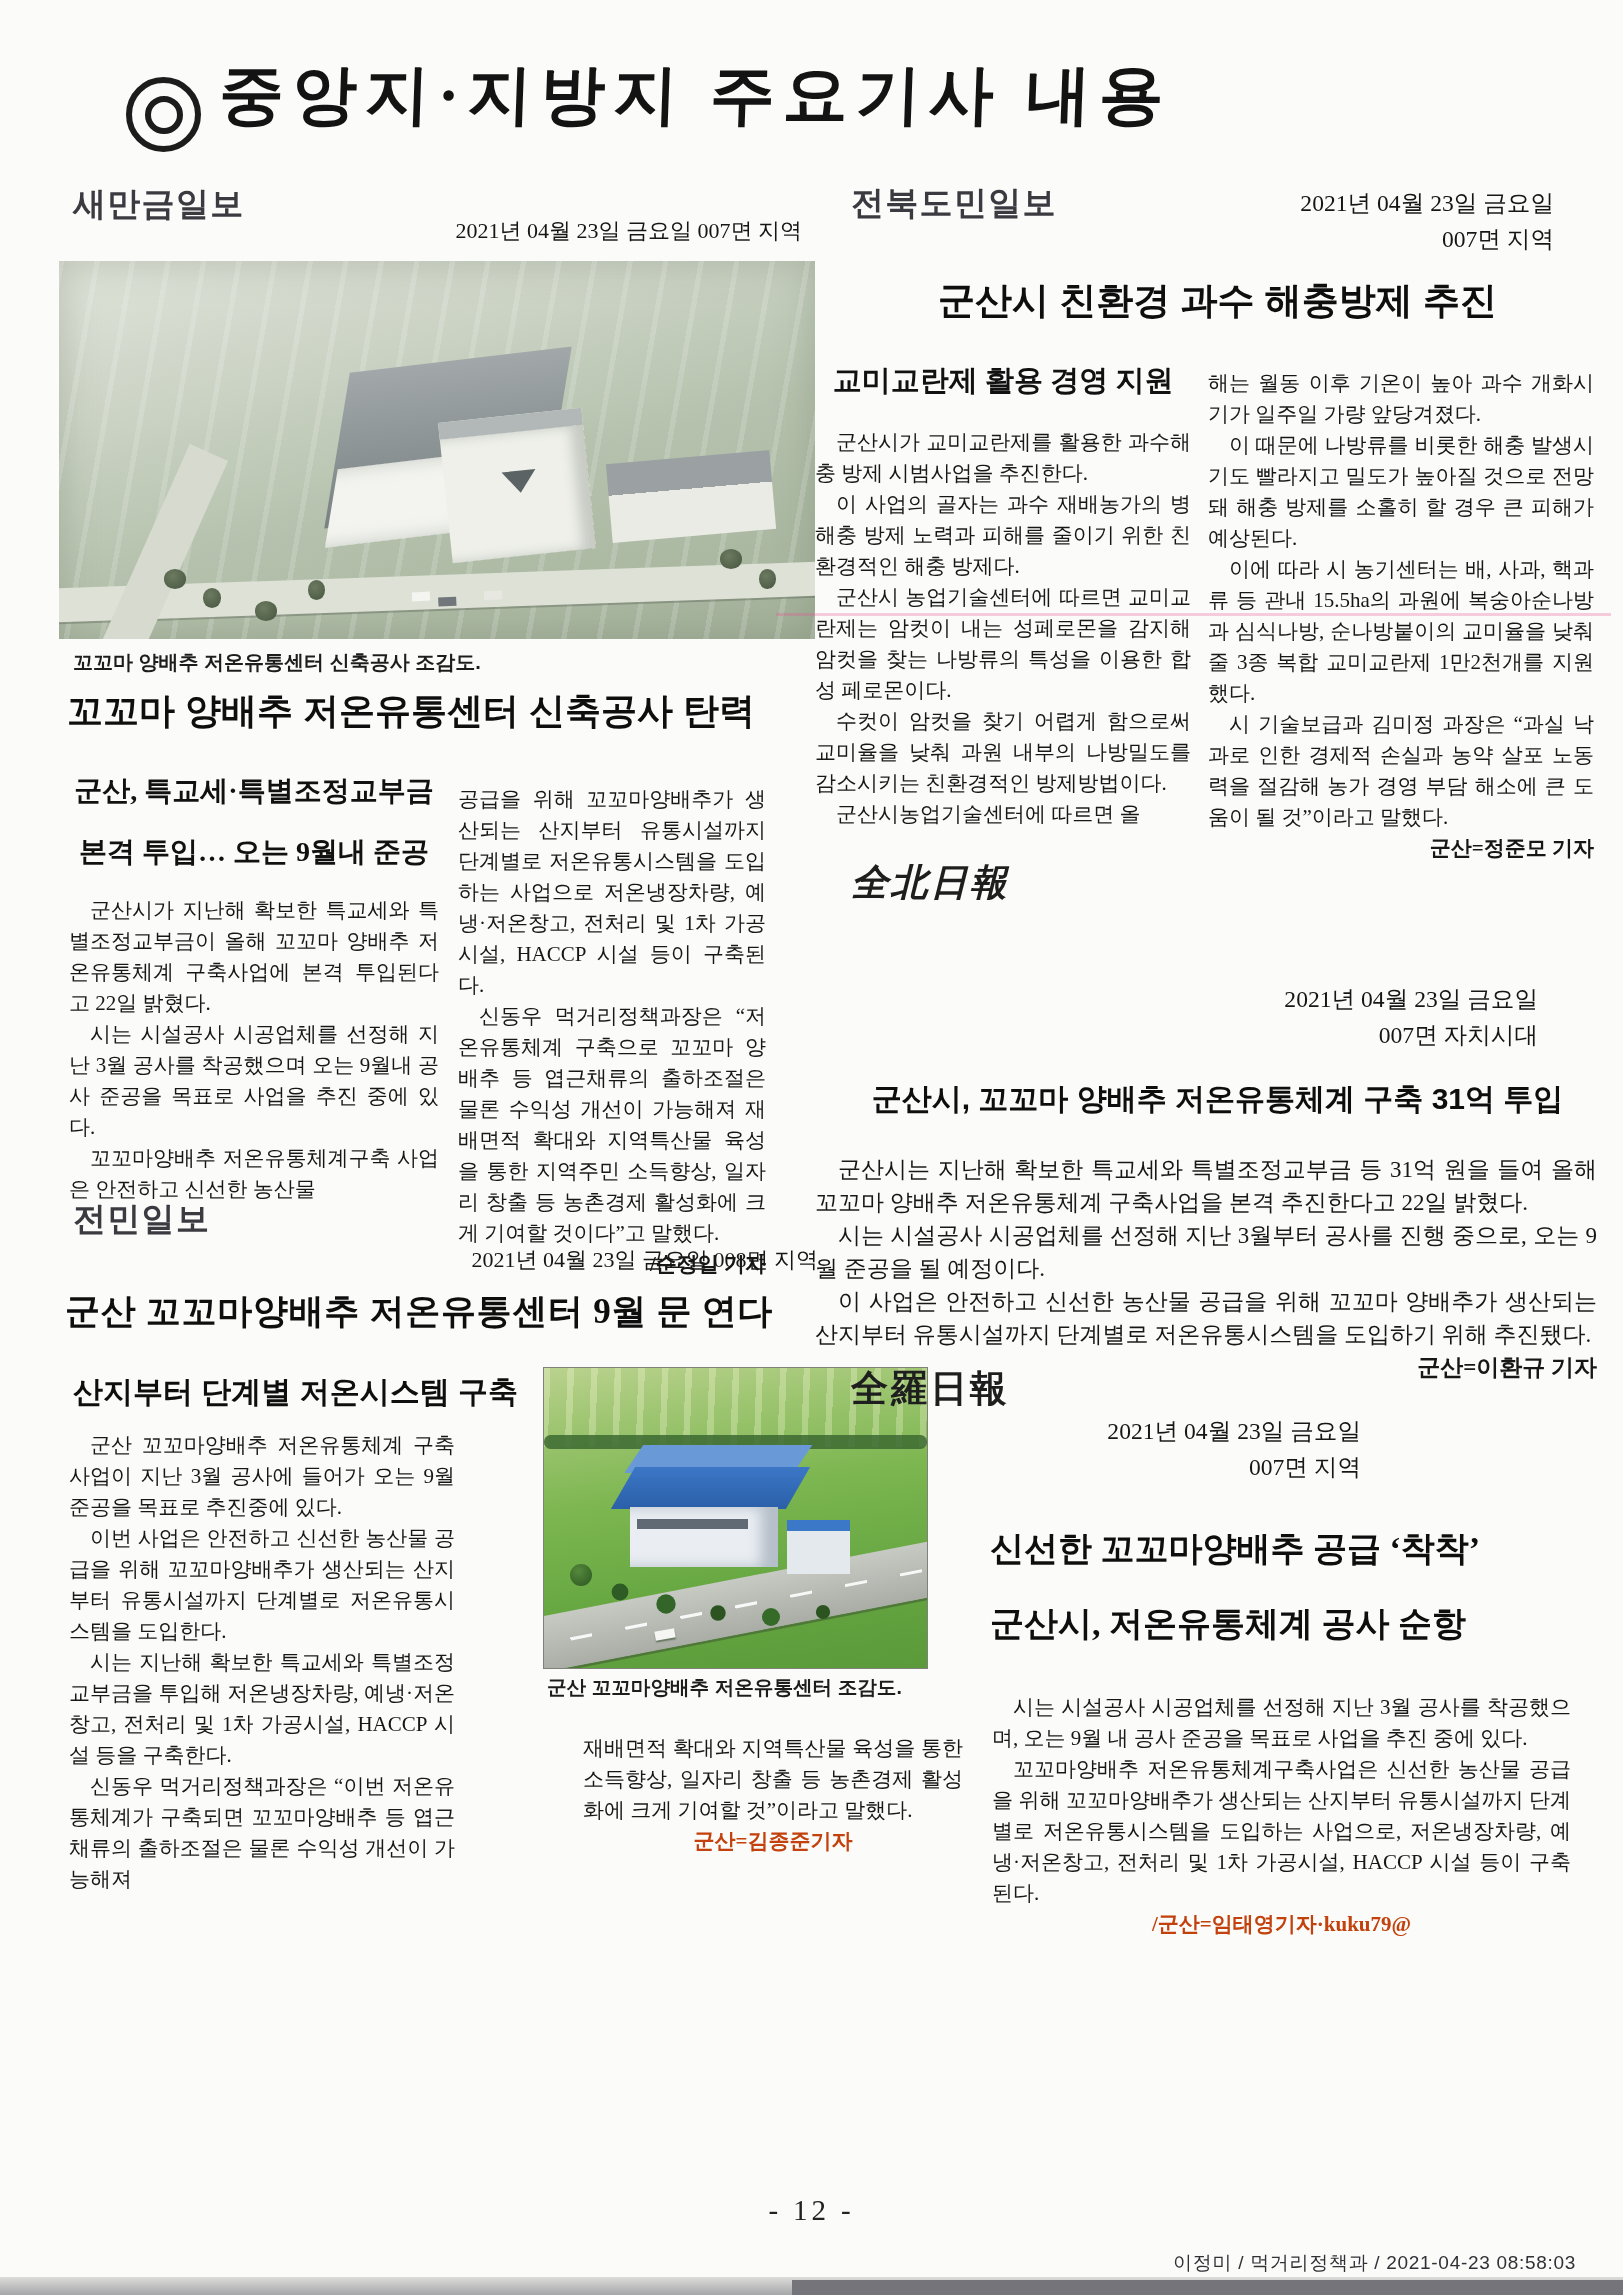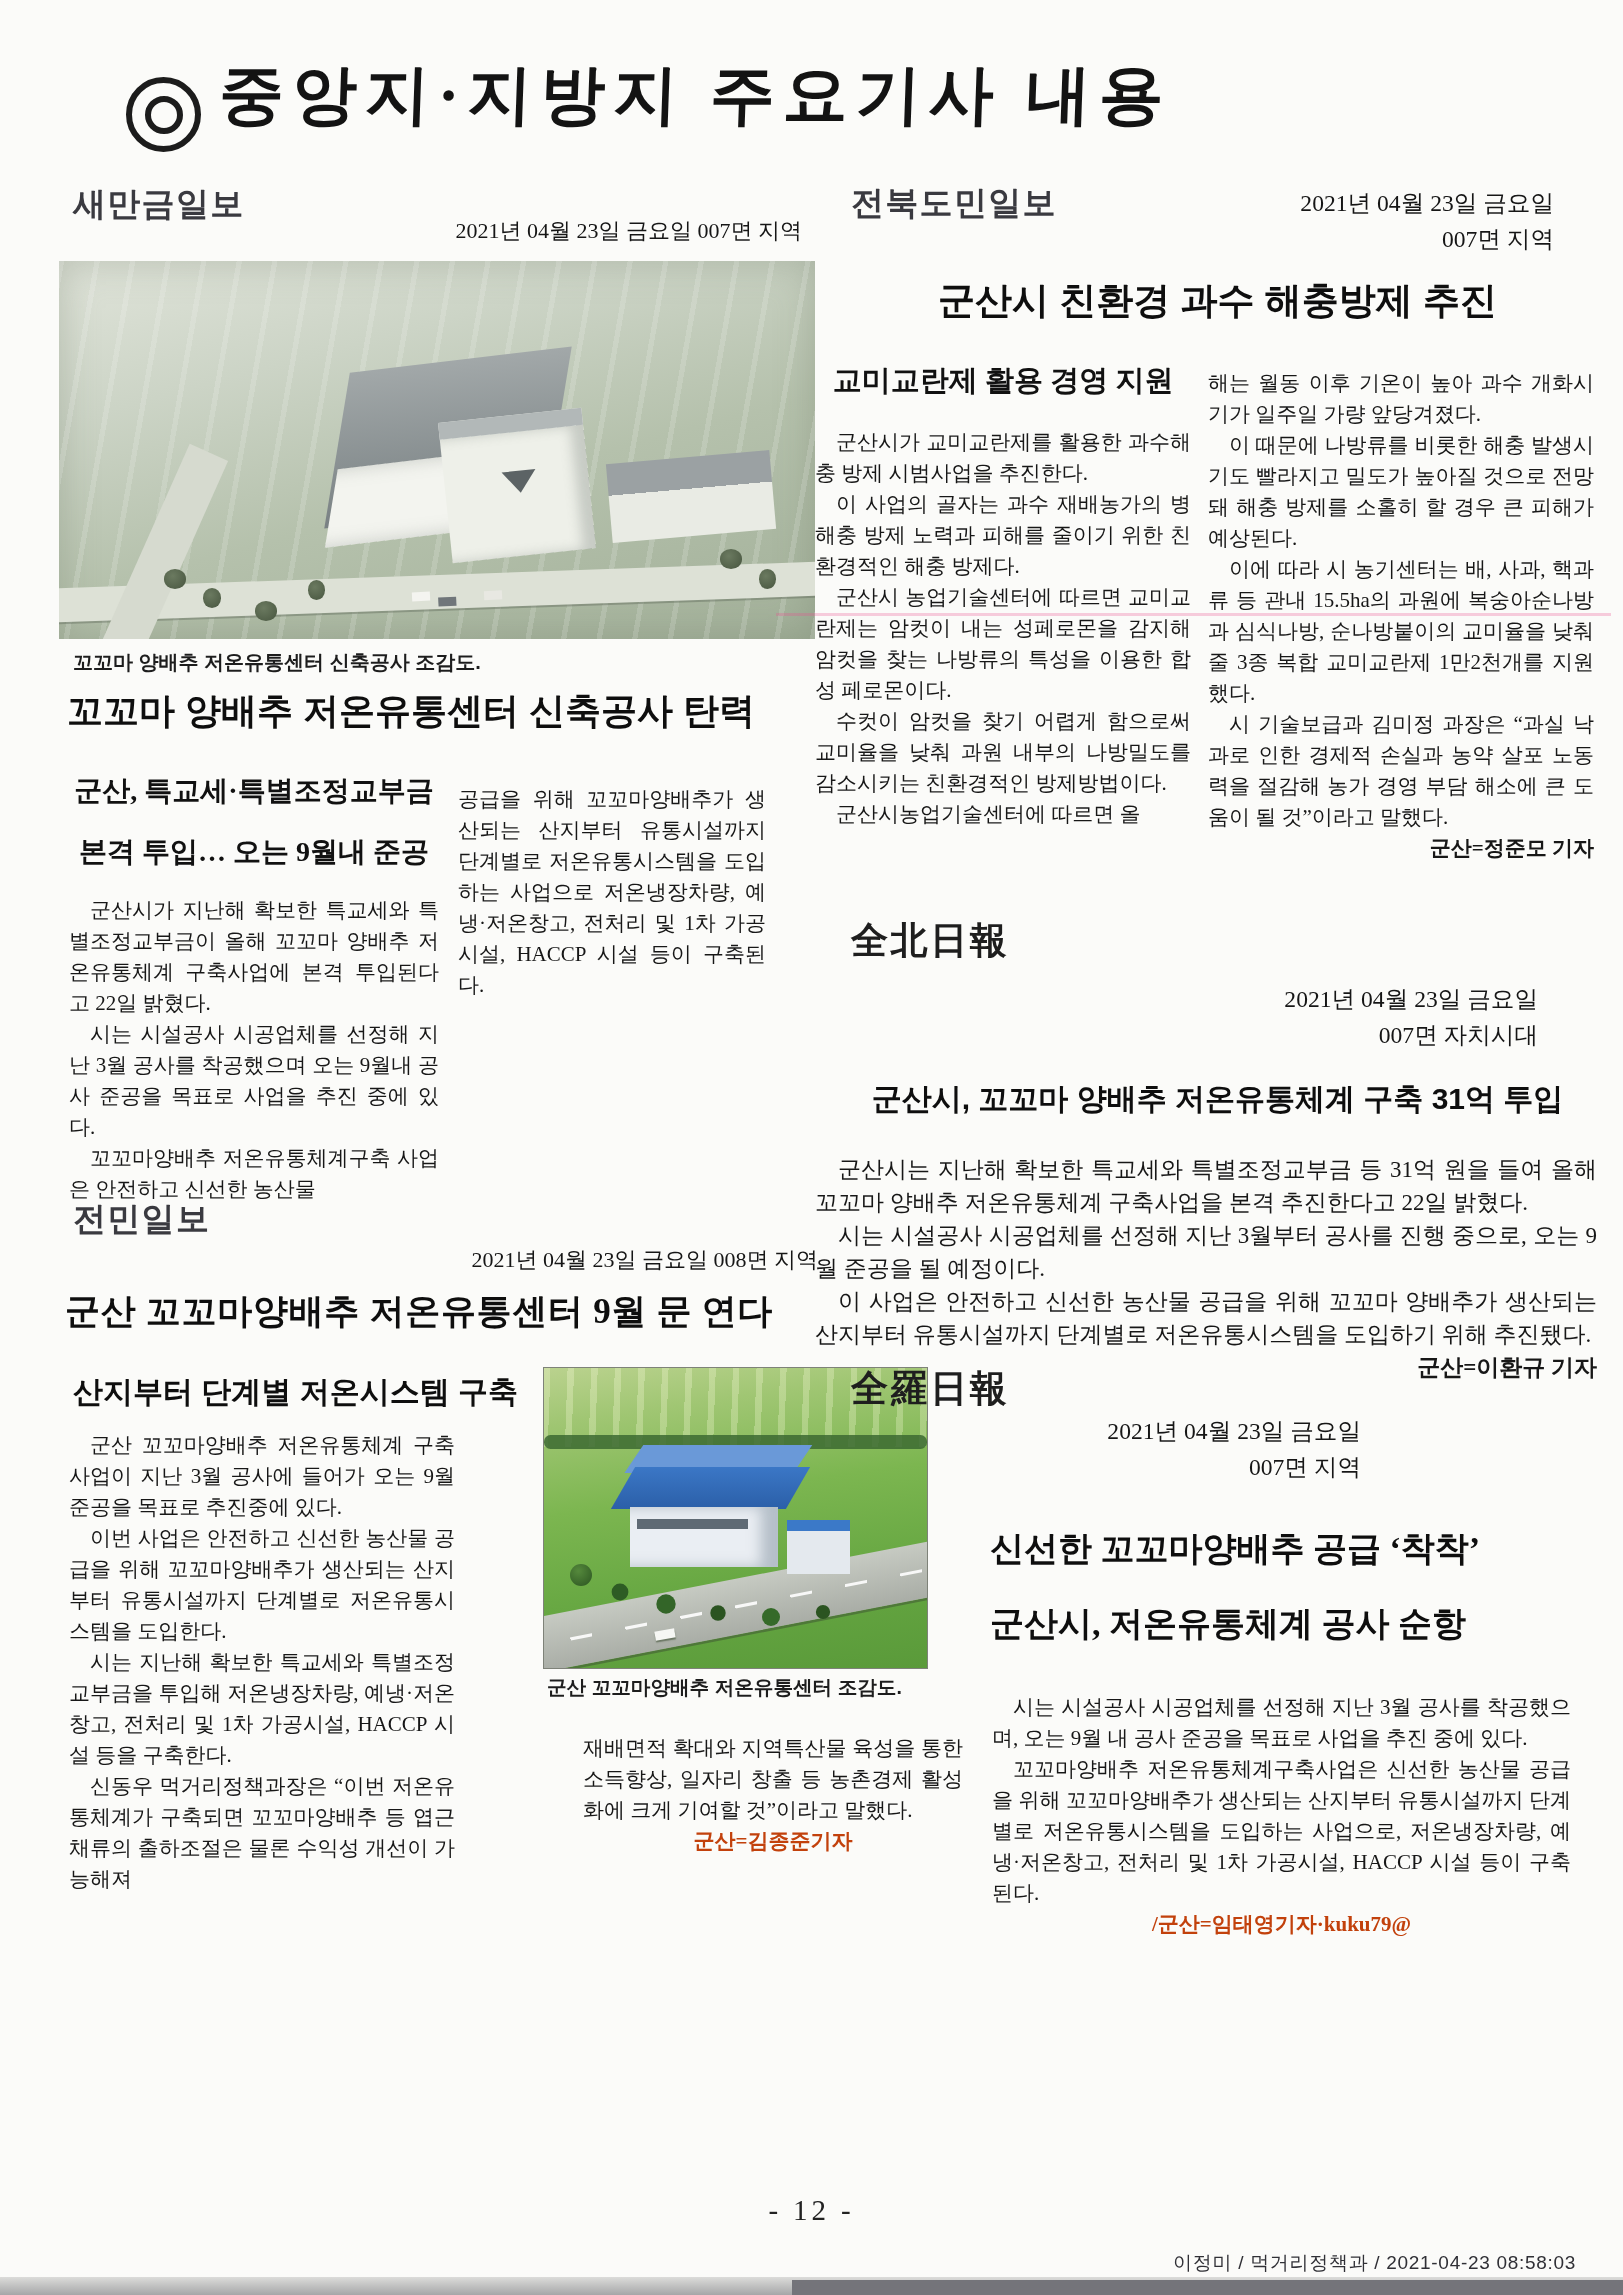--- a/index.html
+++ b/index.html
@@ -142,20 +142,21 @@
 <div class="abs subhead-serif" style="left:69px;top:772px;width:370px;font-size:28px;">군산, 특교세·특별조정교부금</div>
 <div class="abs subhead-serif" style="left:69px;top:833px;width:370px;font-size:28px;">본격 투입… 오는 9월내 준공</div>
 
 <div class="abs body-col" style="left:69px;top:895px;width:370px;">
   <p>군산시가 지난해 확보한 특교세와 특별조정교부금이 올해 꼬꼬마 양배추 저온유통체계 구축사업에 본격 투입된다고 22일 밝혔다.</p>
   <p>시는 시설공사 시공업체를 선정해 지난 3월 공사를 착공했으며 오는 9월내 공사 준공을 목표로 사업을 추진 중에 있다.</p>
   <p>꼬꼬마양배추 저온유통체계구축 사업은 안전하고 신선한 농산물</p>
 </div>
 <div class="abs body-col" style="left:458px;top:784px;width:308px;">
   <p class="noindent">공급을 위해 꼬꼬마양배추가 생산되는 산지부터 유통시설까지 단계별로 저온유통시스템을 도입하는 사업으로 저온냉장차량, 예냉·저온창고, 전처리 및 1차 가공시설, HACCP 시설 등이 구축된다.</p>
+  <p><span>신동우 먹거리정책과장은 “저온유통체계 구축으로 꼬꼬마 양배추 등 엽근채류의 출하조절은 물론 수익성 개선이 가능해져 재배면적 확대와 지역특산물 육성을 통한 지역주민 소득향상, 일자리 창출 등 농촌경제 활성화에 크게 기여할 것이다”고 말했다.</span> <span class="rep">/순정일 기자</span></p>
 </div>
 
 <div class="abs paper-name" style="left:73px;top:1197px;">전민일보</div>
 <div class="abs date-line" style="left:262px;top:1245px;width:556px;">2021년 04월 23일 금요일 008면 지역</div>
 
 <div class="abs headline-serif" style="left:65px;top:1288px;font-size:35px;letter-spacing:0.7px;">군산 꼬꼬마양배추 저온유통센터 9월 문 연다</div>
 <div class="abs headline-sans" style="left:73px;top:1372px;font-size:30px;text-align:center;">산지부터 단계별 저온시스템 구축</div>
 
 <div class="abs photo2">
   <div class="p2-rows"></div>
@@ -200,21 +201,21 @@
   <p>수컷이 암컷을 찾기 어렵게 함으로써 교미율을 낮춰 과원 내부의 나방밀도를 감소시키는 친환경적인 방제방법이다.</p>
   <p>군산시농업기술센터에 따르면 올</p>
 </div>
 <div class="abs body-col" style="left:1208px;top:368px;width:386px;">
   <p class="noindent">해는 월동 이후 기온이 높아 과수 개화시기가 일주일 가량 앞당겨졌다.</p>
   <p>이 때문에 나방류를 비롯한 해충 발생시기도 빨라지고 밀도가 높아질 것으로 전망돼 해충 방제를 소홀히 할 경우 큰 피해가 예상된다.</p>
   <p>이에 따라 시 농기센터는 배, 사과, 핵과류 등 관내 15.5ha의 과원에 복숭아순나방과 심식나방, 순나방붙이의 교미율을 낮춰줄 3종 복합 교미교란제 1만2천개를 지원했다.</p>
   <p><span>시 기술보급과 김미정 과장은 “과실 낙과로 인한 경제적 손실과 농약 살포 노동력을 절감해 농가 경영 부담 해소에 큰 도움이 될 것”이라고 말했다.</span> <span class="rep">군산=정준모 기자</span></p>
 </div>
 
-<div class="abs paper-name-cjk" style="left:851px;top:916px;">全北日報</div>
+<div class="abs paper-name-cjk" style="left:851px;top:858px;font-style:italic;">全北日報</div>
 <div class="abs date-2l" style="left:982px;top:981px;width:556px;">
   <div>2021년 04월 23일 금요일</div>
   <div>007면 자치시대</div>
 </div>
 <div class="abs headline-sans" style="left:838px;top:1079px;width:759px;text-align:center;font-size:30px;">군산시, 꼬꼬마 양배추 저온유통체계 구축 31억 투입</div>
 <div class="abs body-wide" style="left:815px;top:1153px;width:782px;">
   <p>군산시는 지난해 확보한 특교세와 특별조정교부금 등 31억 원을 들여 올해 꼬꼬마 양배추 저온유통체계 구축사업을 본격 추진한다고 22일 밝혔다.</p>
   <p>시는 시설공사 시공업체를 선정해 지난 3월부터 공사를 진행 중으로, 오는 9월 준공을 될 예정이다.</p>
   <p><span>이 사업은 안전하고 신선한 농산물 공급을 위해 꼬꼬마 양배추가 생산되는 산지부터 유통시설까지 단계별로 저온유통시스템을 도입하기 위해 추진됐다.</span> <span class="rep">군산=이환규 기자</span></p>
 </div>

